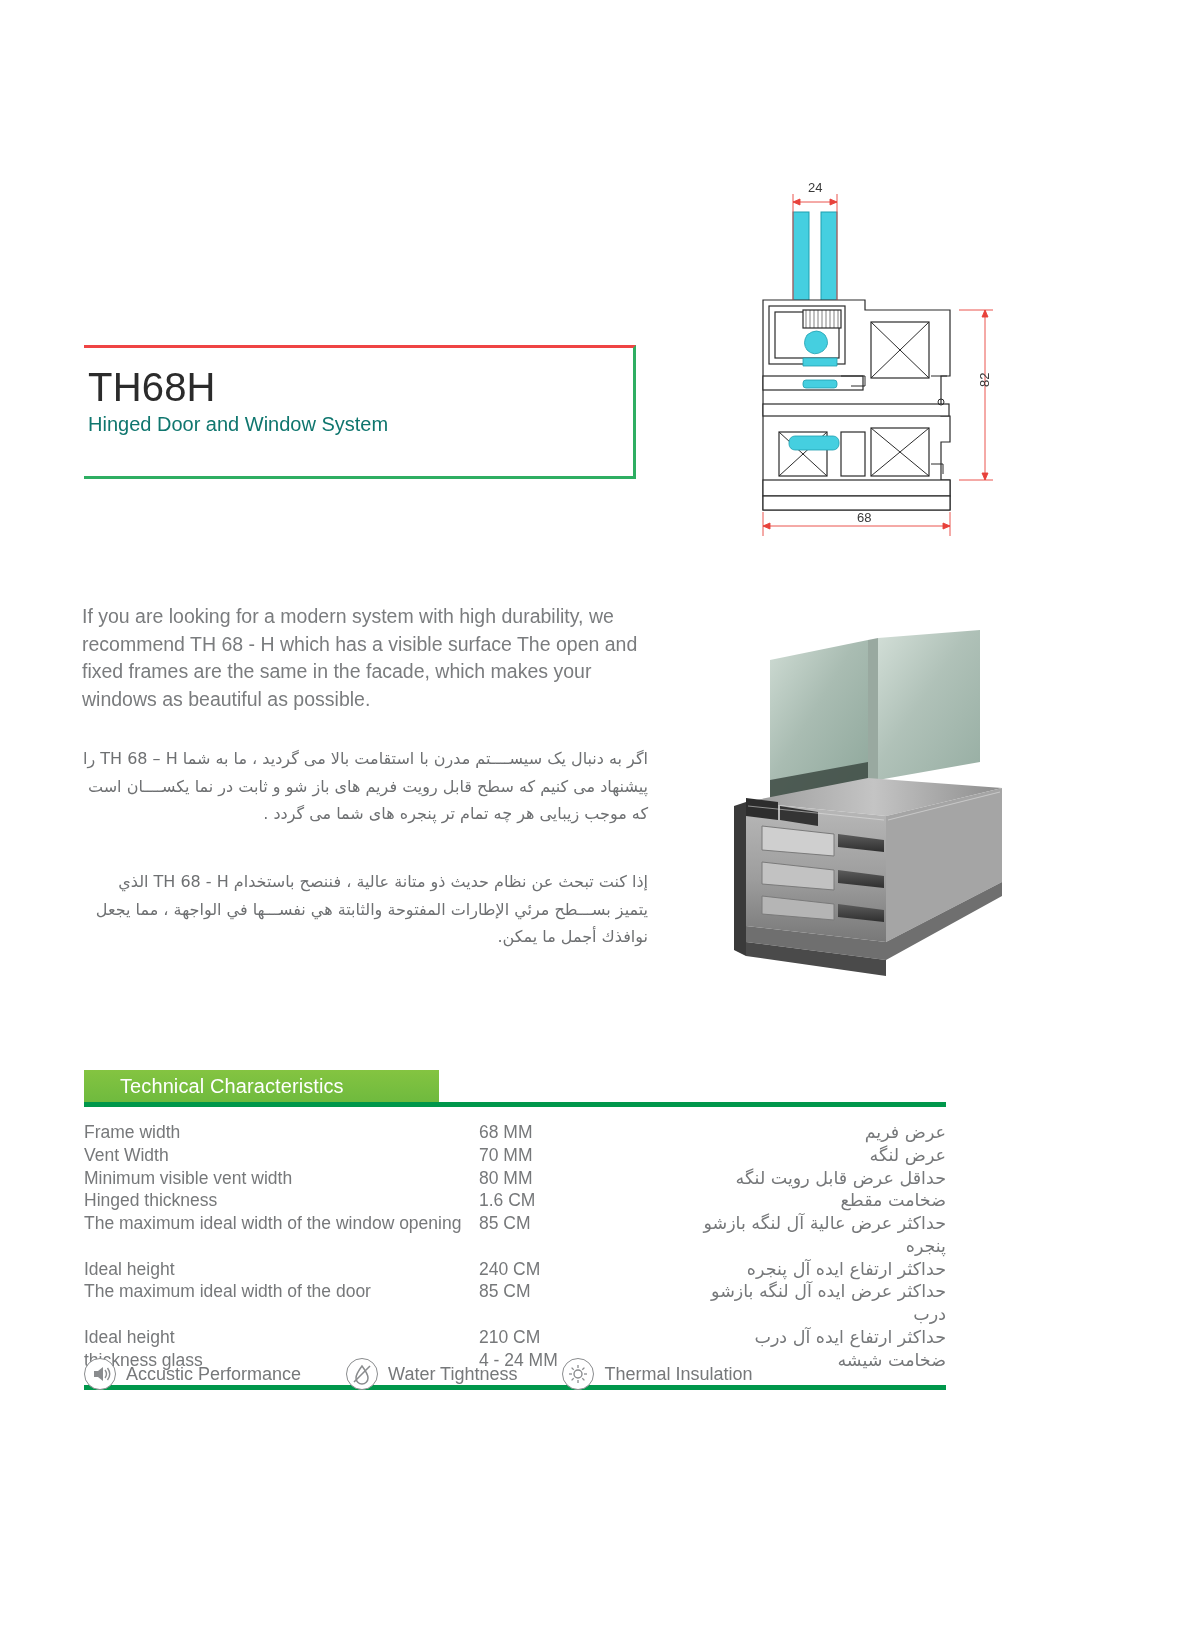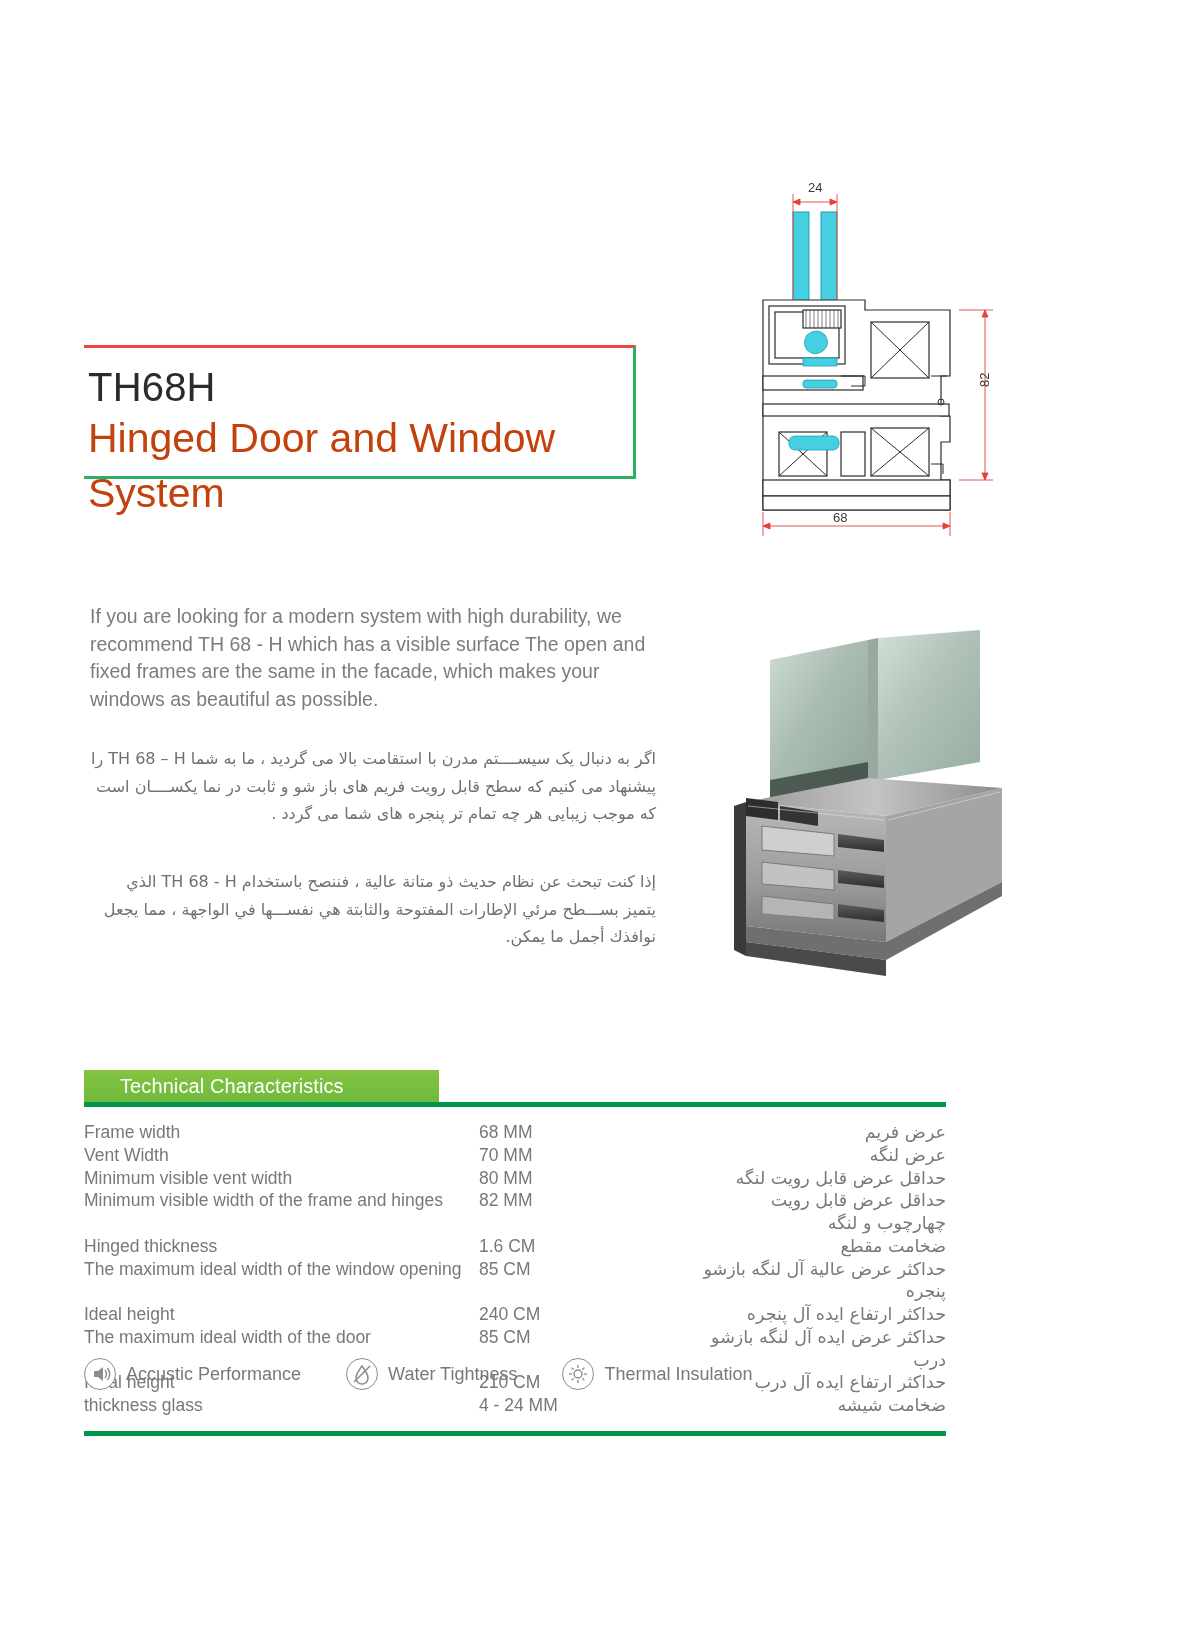--- a/index.html
+++ b/index.html
@@ -31,32 +31,32 @@
   }
   #product-code {
     font-size: 40px;
     color: #2b2b2b;
     letter-spacing: 0.2px;
     line-height: 1.08;
     margin: 0 0 2px 0;
     font-weight: 400;
   }
   #product-subtitle {
-    font-size: 41px;
-    color: #c2410c;
+    font-size: 20px;
+    color: #0f766e;
     line-height: 1.33;
     margin: 0;
     font-weight: 400;
     max-width: 470px;
   }
 
   
   .copy {
     position: absolute;
-    left: 90px;
+    left: 82px;
     width: 566px;
     color: #7a7c7e;
   }
   #intro-en {
     top: 603px;
     font-size: 19.5px;
     line-height: 1.42;
   }
   .rtl {
     direction: rtl;
@@ -289,21 +289,21 @@
 
       <line x1="18" y1="332" x2="18" y2="356"></line>
       <line x1="205" y1="332" x2="205" y2="356"></line>
       <line x1="18" y1="346" x2="205" y2="346"></line>
       <path d="M18 346 l7 -3 l0 6 Z" fill="#e8413a"></path>
       <path d="M205 346 l-7 -3 l0 6 Z" fill="#e8413a"></path>
     </g>
   </svg>
   <span class="dim-text" style="left:63px; top:0px;">24</span>
   <span class="dim-text" style="left:232px; top:207px; transform:rotate(-90deg); transform-origin:left top;">82</span>
-  <span class="dim-text" style="left:88px; top:330px;">68</span>
+  <span class="dim-text" style="left:112px; top:330px;">68</span>
 </div>
 
 <div id="profile-photo">
   <svg width="300" height="370" viewBox="0 0 300 370" xmlns="http://www.w3.org/2000/svg">
     <defs>
       <linearGradient id="glassGrad" x1="0" y1="0" x2="1" y2="1">
         <stop offset="0%" stop-color="#cfdcd4"></stop>
         <stop offset="45%" stop-color="#a9bcb2"></stop>
         <stop offset="100%" stop-color="#8ea79b"></stop>
       </linearGradient>
@@ -379,25 +379,20 @@
         </tr>
         <tr>
           <td class="spec-label">Vent Width</td>
           <td class="spec-value">70 MM</td>
           <td class="spec-label-rtl">عرض لنگه</td>
         </tr>
         <tr>
           <td class="spec-label">Minimum visible vent width</td>
           <td class="spec-value">80 MM</td>
           <td class="spec-label-rtl">حداقل عرض قابل رویت لنگه</td>
-        </tr>
-        <tr>
-          <td class="spec-label">Minimum visible width of the frame and hinges</td>
-          <td class="spec-value">82 MM</td>
-          <td class="spec-label-rtl">حداقل عرض قابل رویت چهارچوب و لنگه</td>
         </tr>
         <tr>
           <td class="spec-label">Hinged thickness</td>
           <td class="spec-value">1.6 CM</td>
           <td class="spec-label-rtl">ضخامت مقطع</td>
         </tr>
         <tr>
           <td class="spec-label">The maximum ideal width of the window opening</td>
           <td class="spec-value">85 CM</td>
           <td class="spec-label-rtl">حداکثر عرض عالية آل لنگه بازشو پنجره</td>

